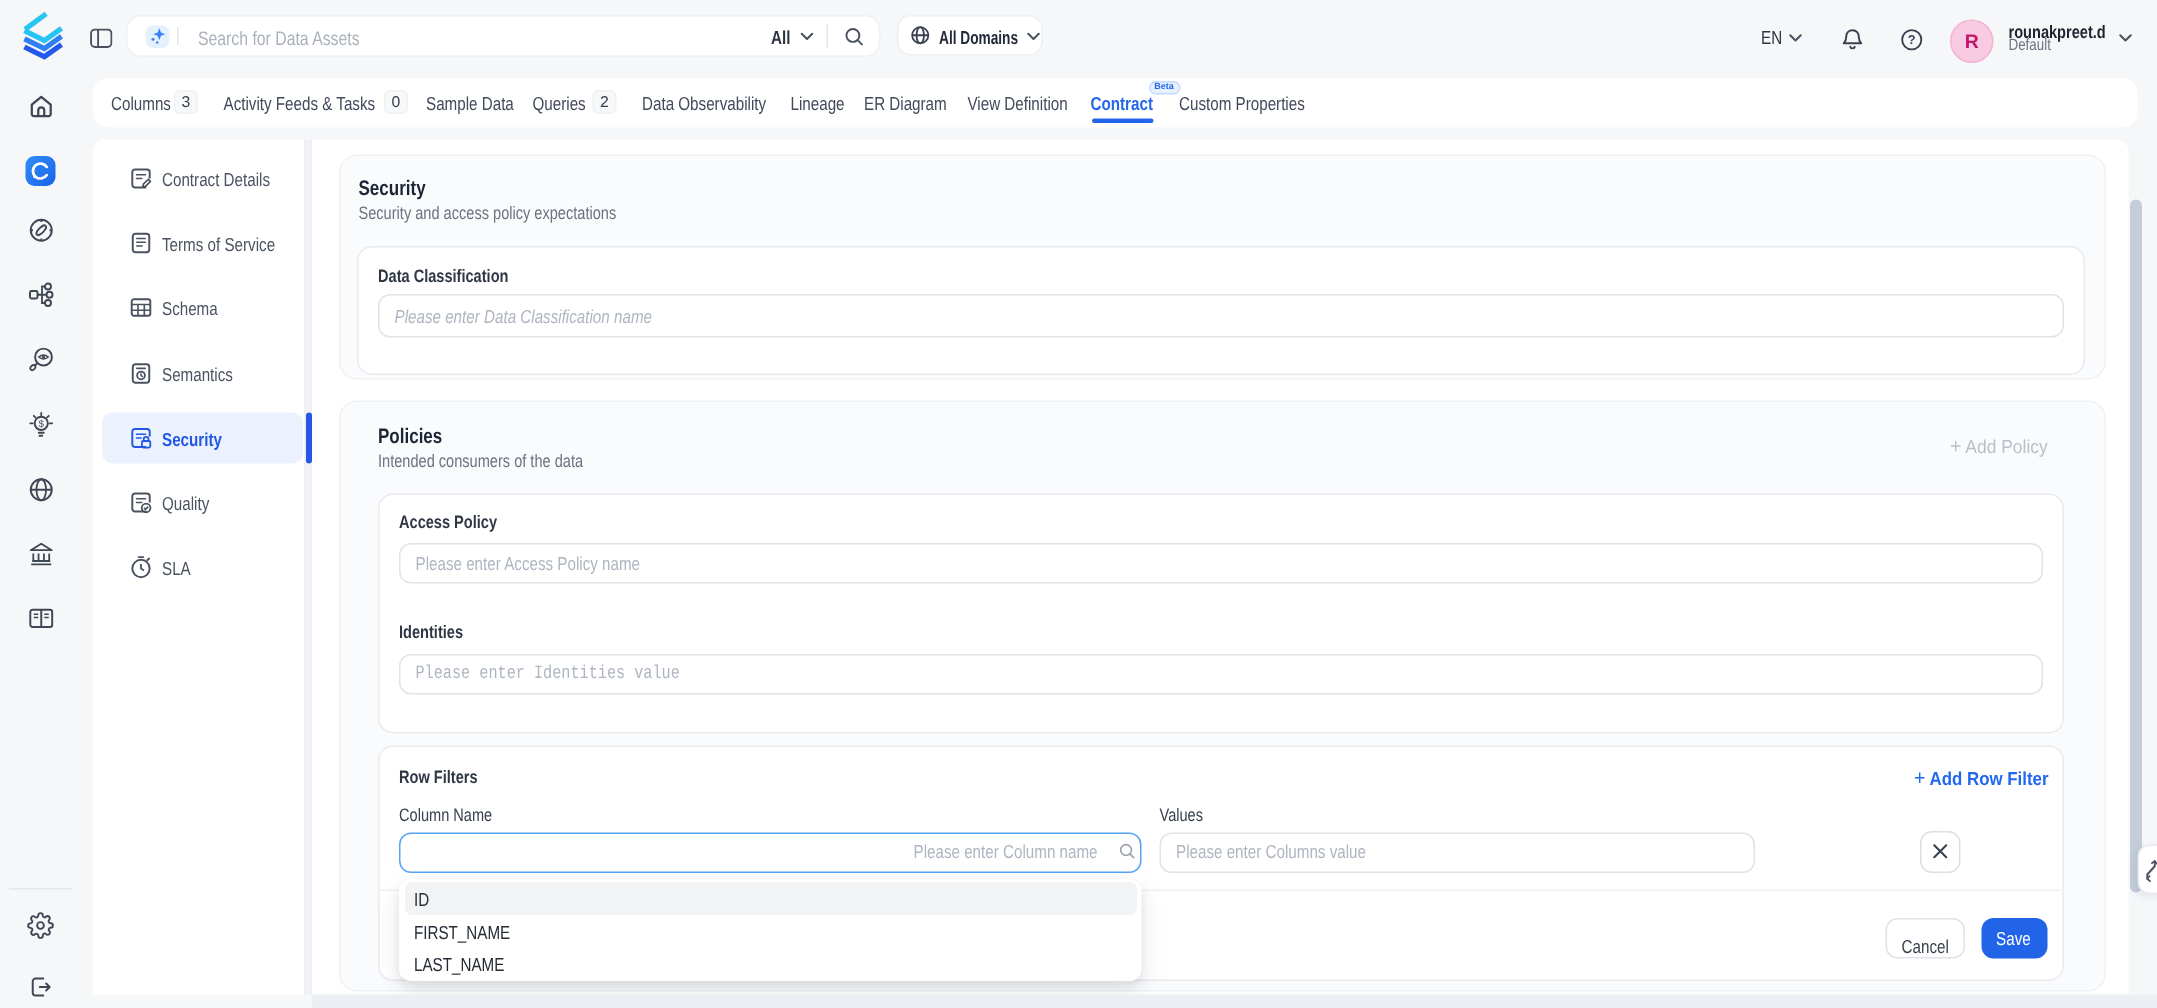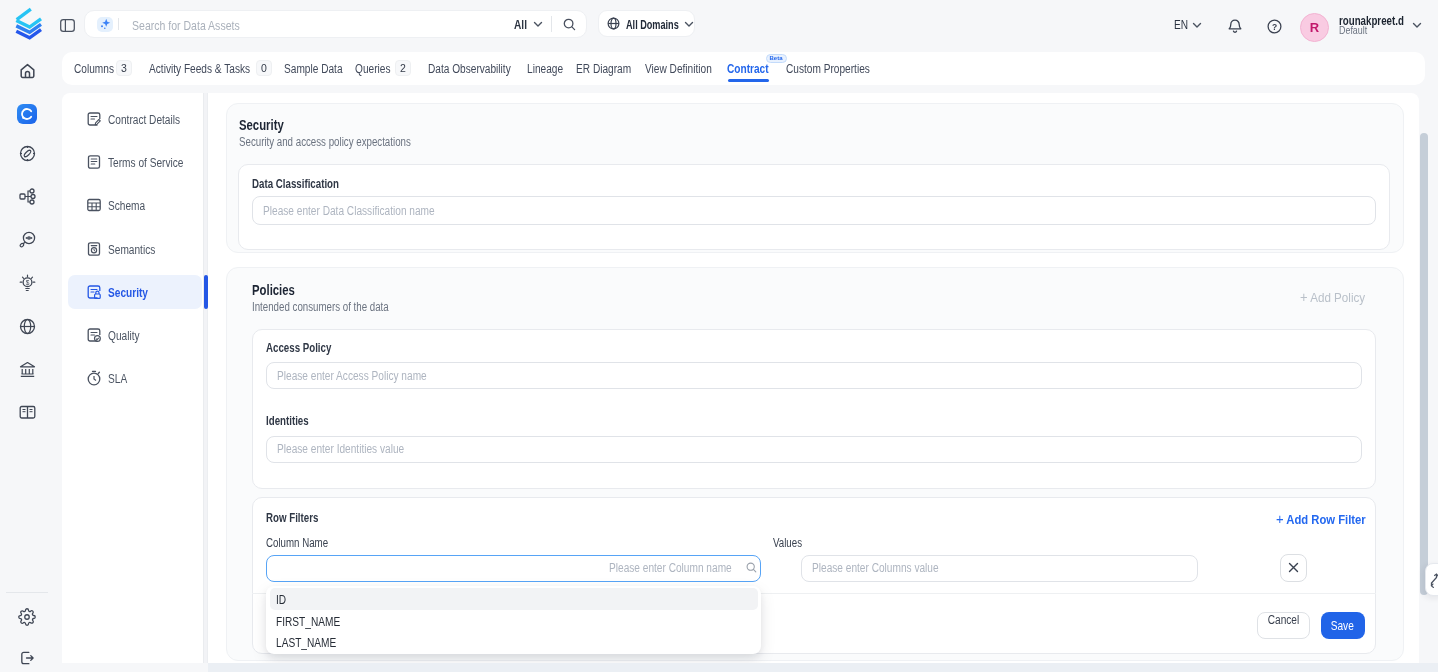--- a/index.html
+++ b/index.html
@@ -229,61 +229,61 @@
   <path d="M8 6 v3 l2 1.4" fill="none" stroke="#4a5260" stroke-width="1.2"></path>
   <path d="M6.5 1.4 h3 M12.2 3.5 l1.2 -1.2" stroke="#4a5260" stroke-width="1.3" stroke-linecap="round"></path>
 </svg>
 <div class="abs tx" style="left:108px; top:371.5px; font-size:12.5px; color:#4b5462;">SLA</div>
 
 <div class="abs" style="left:226px; top:103px; width:1178px; height:150px; background:#fafbfc; border:1px solid #eff1f4; border-radius:12px;"></div>
 <div class="abs tx" style="left:239px; top:117px; font-size:14px; font-weight:bold; color:#1d2534;">Security</div>
 <div class="abs tx" style="left:239px; top:134.5px; font-size:12px; color:#6b7380;">Security and access policy expectations</div>
 <div class="abs card" style="left:238px; top:164px; width:1152px; height:86px;"></div>
 <div class="abs lbl" style="left:252px; top:177px;">Data Classification</div>
-<div class="abs input" style="left:252px; top:196px; width:1124px; height:29px;">
+<div class="abs input" style="left:252px; top:196px; width:1124px; height:29px;font-style:italic;">
     <span class="ph">Please enter Data Classification name</span>
   </div>
 
 <div class="abs" style="left:226px; top:267px; width:1178px; height:394px; background:#fafbfc; border:1px solid #eff1f4; border-radius:12px;"></div>
 <div class="abs tx" style="left:252px; top:281.5px; font-size:14px; font-weight:bold; color:#1d2534;">Policies</div>
 <div class="abs tx" style="left:252px; top:300px; font-size:12px; color:#6b7380;">Intended consumers of the data</div>
 <div class="abs" style="left:1300px; top:289px; font-size:12.5px; color:#b9c0c9; transform:scaleX(0.93); transform-origin:0 50%; white-space:nowrap;"><span style="font-size:14px;">+</span> Add Policy</div>
 
 <div class="abs card" style="left:252px; top:329px; width:1124px; height:160px;"></div>
 <div class="abs lbl" style="left:266px; top:341px;">Access Policy</div>
 <div class="abs input" style="left:266px; top:362px; width:1096px; height:27px;">
     <span class="ph">Please enter Access Policy name</span>
   </div>
 <div class="abs lbl" style="left:266px; top:414px;">Identities</div>
-<div class="abs input" style="left:266px; top:435.5px; width:1096px; height:27px;">
+<div class="abs input" style="left:266px; top:435.5px; width:1096px; height:27px;font-family:Liberation Mono, monospace;">
     <span class="ph">Please enter Identities value</span>
   </div>
 
 <div class="abs card" style="left:252px; top:497px; width:1124px; height:157px;"></div>
 <div class="abs lbl" style="left:266px; top:511px;">Row Filters</div>
 <div class="abs" style="left:1276px; top:511px; font-size:12.5px; font-weight:bold; color:#2368f0; transform:scaleX(0.9); transform-origin:0 50%; white-space:nowrap;"><span style="font-size:14.5px; font-weight:normal;">+</span> Add Row Filter</div>
 <div class="abs tx" style="left:266px; top:535.5px; font-size:12px; color:#39414f;">Column Name</div>
 <div class="abs tx" style="left:773px; top:535.5px; font-size:12px; color:#39414f;">Values</div>
 <div class="abs input" style="left:266px; top:554.5px; width:495px; height:27.5px; border:1.4px solid #57a4f6;justify-content:flex-end;">
     <span class="ph">Please enter Column name</span>
   </div>
 <svg class="abs" style="left:746px; top:561.5px;" width="11" height="11" viewBox="0 0 11 11">
     <circle cx="4.7" cy="4.7" r="3.6" fill="none" stroke="#9aa1ab" stroke-width="1.1"></circle>
     <line x1="7.4" y1="7.4" x2="9.8" y2="9.8" stroke="#9aa1ab" stroke-width="1.1" stroke-linecap="round"></line>
   </svg>
-<div class="abs input" style="left:773px; top:555px; width:397px; height:26.5px;margin-left:28px;">
+<div class="abs input" style="left:773px; top:555px; width:397px; height:26.5px;">
     <span class="ph">Please enter Columns value</span>
   </div>
 <div class="abs" style="left:1280px; top:554px; width:27px; height:27.5px; background:#fff; border:1px solid #dcdfe3; border-radius:8px; display:flex; align-items:center; justify-content:center;">
   <svg width="11" height="11" viewBox="0 0 11 11">
       <path d="M1.5 1.5 L9.5 9.5 M9.5 1.5 L1.5 9.5" stroke="#394150" stroke-width="1.4" stroke-linecap="round"></path>
     </svg>
 </div>
 <div class="abs" style="left:252px; top:592.5px; width:1124px; height:1px; background:#eef0f2;"></div>
-<div class="abs" style="left:1257px; top:612px; width:53px; height:26.5px; background:#fff; border:1px solid #dfe2e6; border-radius:8px; font-size:12.5px; color:#39404e; display:flex; align-items:flex-start; justify-content:center;">
+<div class="abs" style="left:1257px; top:612px; width:53px; height:26.5px; background:#fff; border:1px solid #dfe2e6; border-radius:8px; font-size:12.5px; color:#39404e; display:flex; align-items:flex-end; justify-content:center;">
     <span class="tc">Cancel</span>
   </div>
 <div class="abs" style="left:1320.5px; top:612px; width:44px; height:27px; background:#2164e8; border-radius:8px; font-size:12.5px; color:#fff; display:flex; align-items:center; justify-content:center;">
     <span class="tc">Save</span>
   </div>
 
 <div class="abs" style="left:266px; top:585.5px; width:495px; height:68px; background:#fff; border-radius:8px; box-shadow:0 6px 16px rgba(10,20,40,0.10), 0 3px 6px rgba(10,20,40,0.06);"></div>
 <div class="abs" style="left:269.5px; top:588px; width:488px; height:21.5px; background:#f2f3f5; border-radius:5px;"></div>
 <div class="abs tx" style="left:275.5px; top:592.5px; font-size:12.5px; color:#262c36;">ID</div>
 <div class="abs tx" style="left:275.5px; top:614.5px; font-size:12.5px; color:#262c36;">FIRST_NAME</div>

